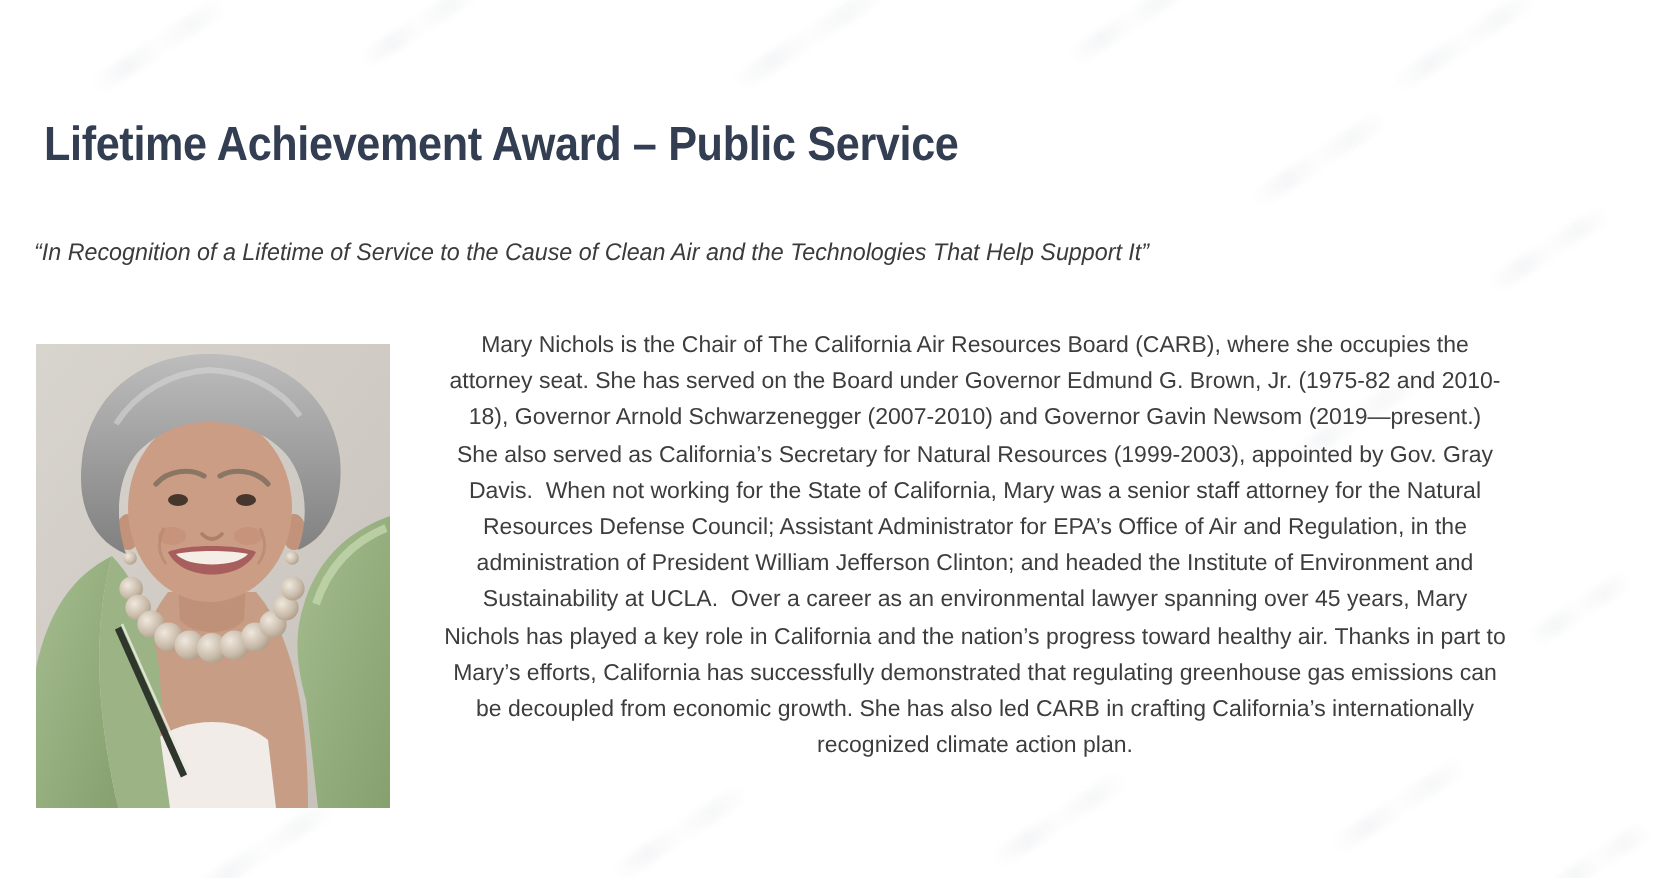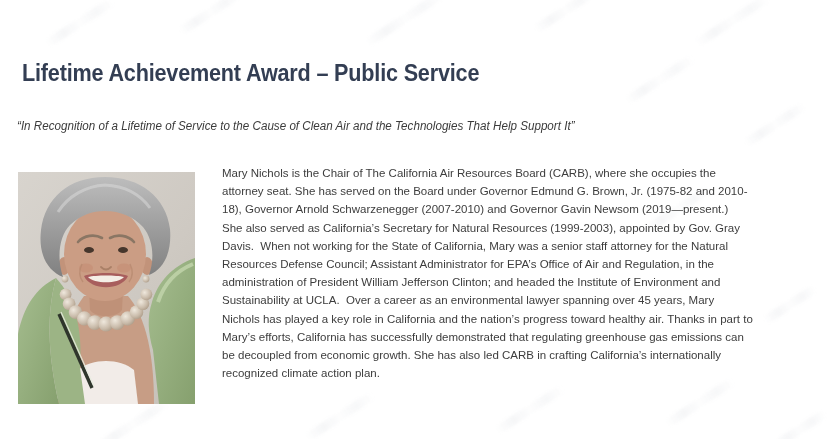--- a/index.html
+++ b/index.html
@@ -41,20 +41,21 @@
   .portrait{
     position:absolute;left:18px;top:172px;width:177px;height:232px;margin:0;z-index:2;
     background:var(--photo-background,#d2cdc7);overflow:hidden;
   }
   .portrait svg{display:block;width:100%;height:100%;}
 
   .bio{
     position:absolute;left:222px;top:164px;width:531px;margin:0;z-index:2;
     font-size:11.5px;line-height:18.2px;color:var(--body-text,#3d3d3d);
     white-space:pre-wrap;
+    text-align:center;
   }
 </style>
 </head>
 <body>
 
 <div class="page">
 
   <div class="watermarks">
     <i style="left:40px;top:18px;width:80px"></i>
     <i style="left:175px;top:8px;width:70px"></i>

